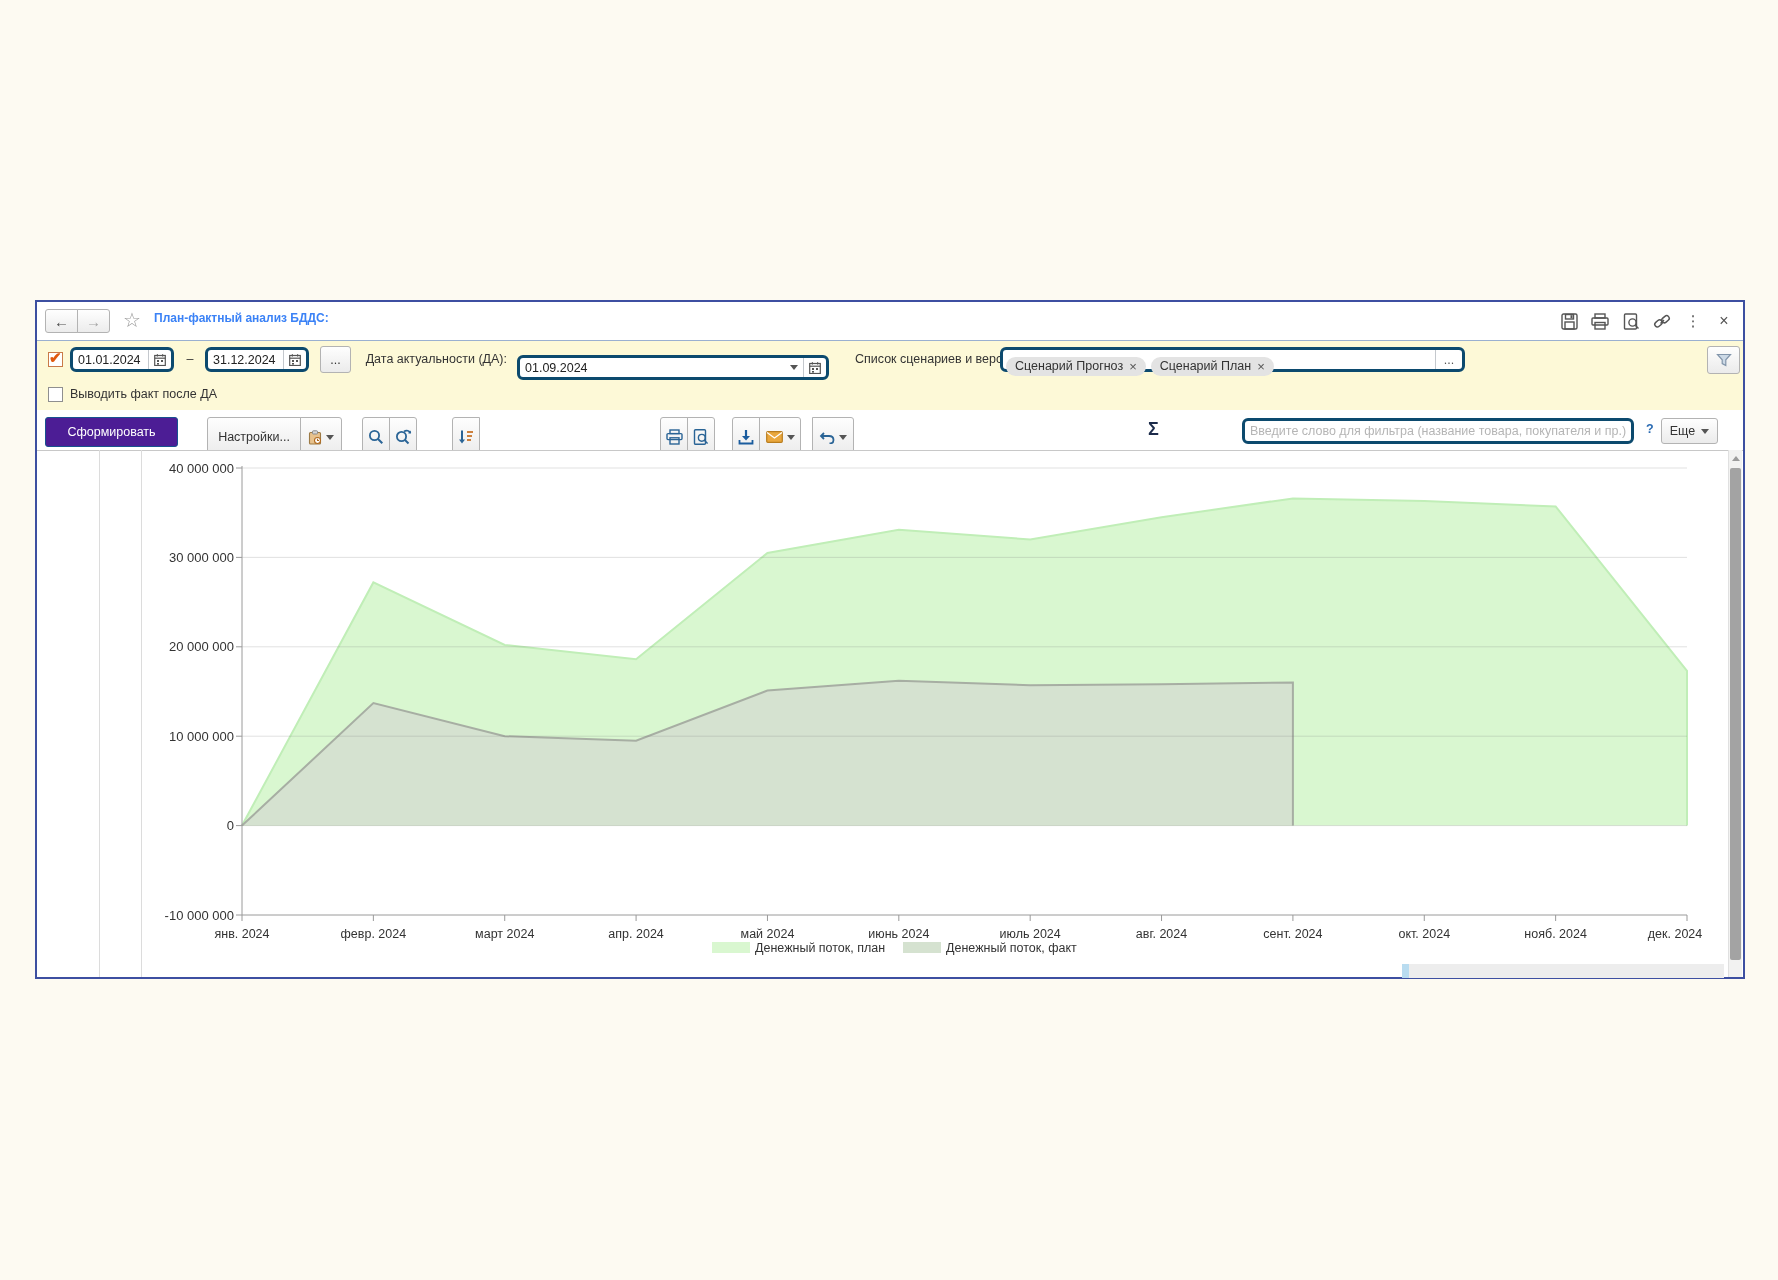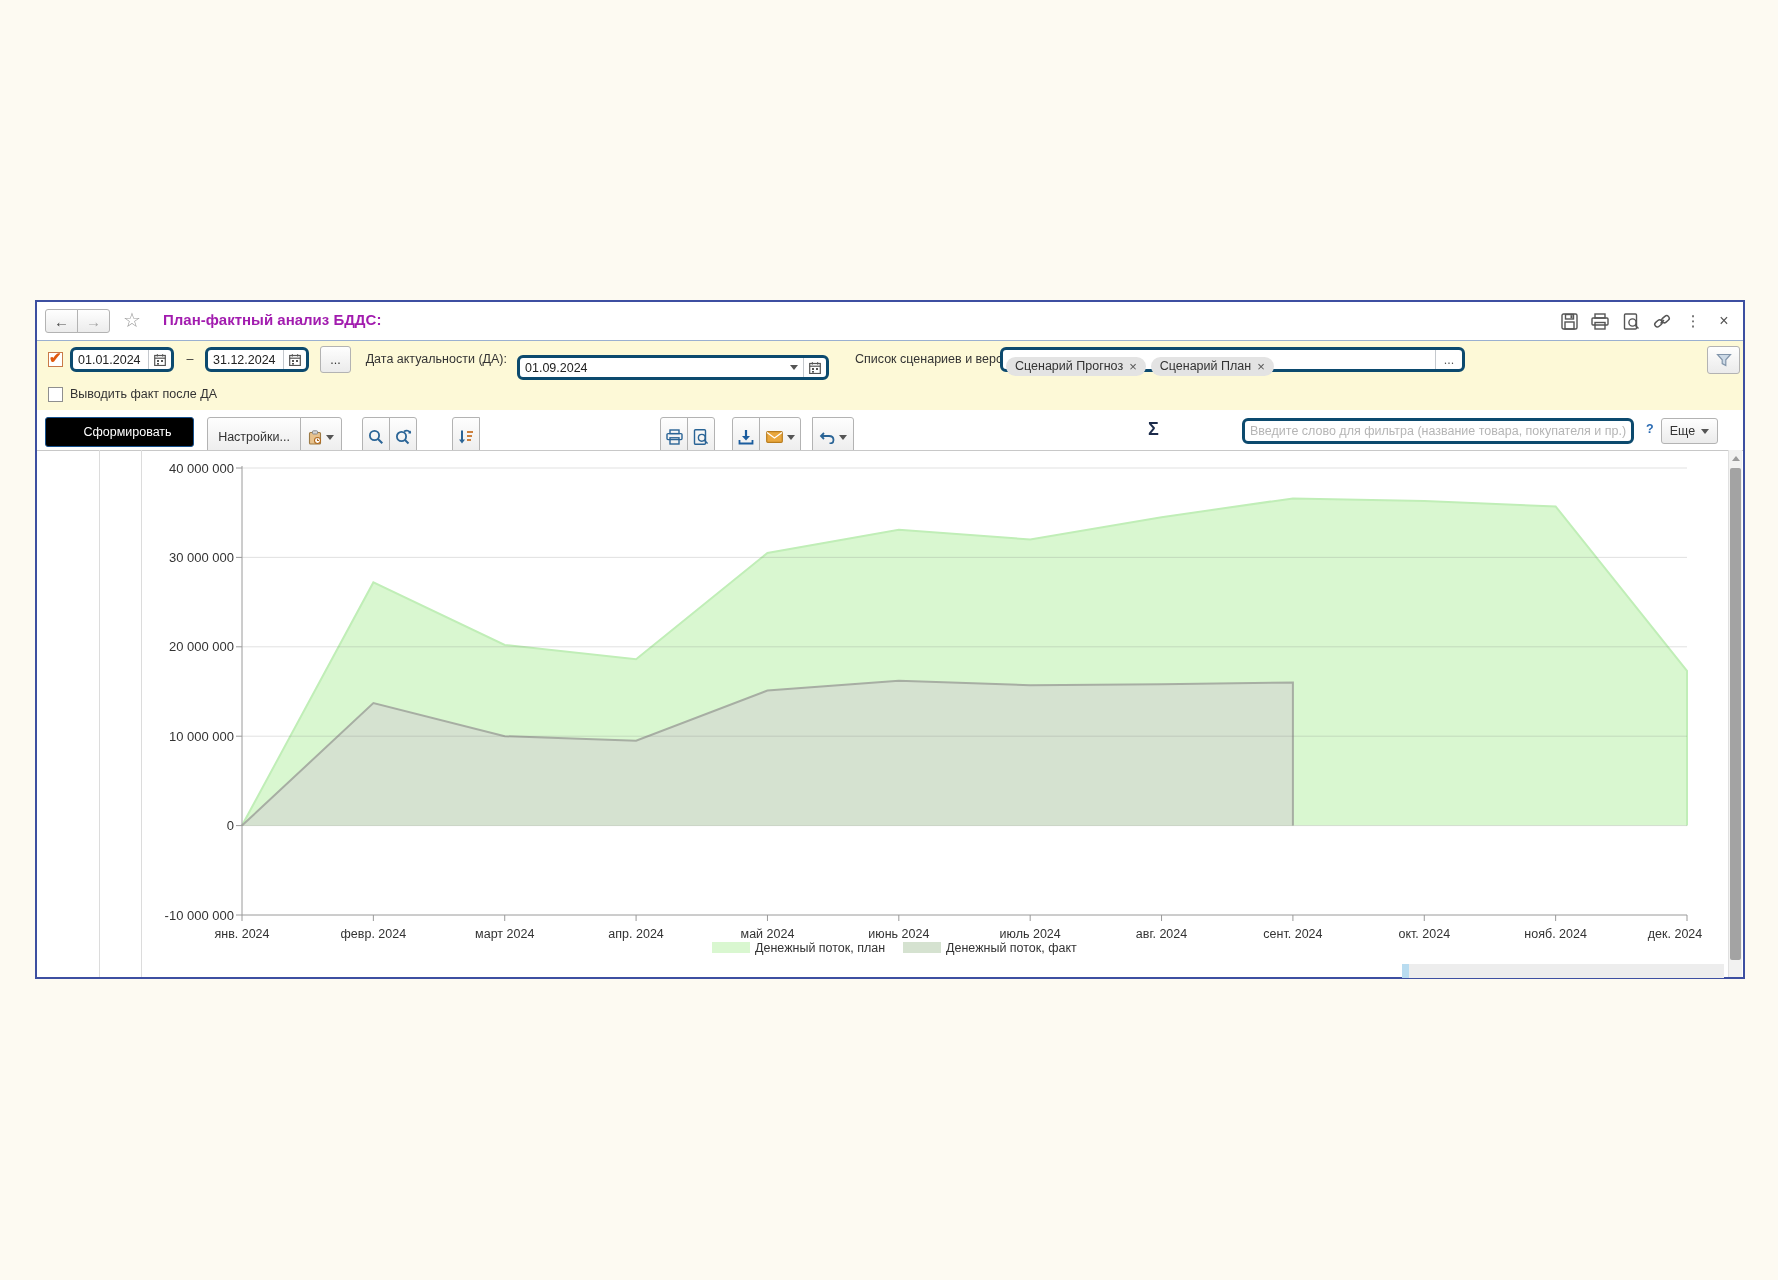--- a/index.html
+++ b/index.html
@@ -18,21 +18,21 @@
   .titlebar{position:absolute;left:0;top:0;width:100%;height:38px;background:#fff;}
   .navbtns{position:absolute;left:8px;top:7px;display:flex;}
   .navbtn{
     width:33px;height:24px;box-sizing:border-box;border:1px solid #b3b3b3;
     background:linear-gradient(#fefefe,#ececec);display:flex;align-items:center;justify-content:center;
     font-size:15px;color:#4a4a4a;cursor:pointer;
   }
   .navbtn:first-child{border-radius:3px 0 0 3px;}
   .navbtn:last-child{border-radius:0 3px 3px 0;margin-left:-1px;color:#a5a5a5;}
   .star{position:absolute;left:86px;top:6px;font-size:20px;color:#9a9a9a;cursor:pointer;}
-  .wtitle{position:absolute;left:126px;top:9px;font-size:15px;font-weight:bold;color:#a21caf;white-space:nowrap;}
+  .wtitle{position:absolute;left:117px;top:9px;font-size:12px;font-weight:bold;color:#3b82f6;white-space:nowrap;}
   .t-icons{position:absolute;right:10px;top:10px;display:flex;gap:13px;align-items:center;}
   .t-icon{width:18px;height:18px;display:flex;align-items:center;justify-content:center;color:#555;cursor:pointer;}
   .t-icon svg{display:block;}
   .kebab{font-size:15px;color:#555;letter-spacing:0;line-height:16px;}
   .closex{font-size:16px;color:#555;}
   
   .filterbar{
     position:absolute;left:0;top:38px;width:100%;height:70px;background:#fdf9d7;
     border-top:1px solid #9ab0d0;box-sizing:border-box;
   }
@@ -72,22 +72,22 @@
   }
   .pill .x{color:#555;cursor:pointer;font-size:13px;}
   
   .toolbar{position:absolute;left:0;top:108px;width:100%;height:40px;background:#fff;}
   .seg{position:absolute;top:7px;display:flex;}
   .seg .btn{border-radius:0;margin-left:-1px;height:40px;}
   .seg .btn:first-child{border-radius:3px 0 0 3px;margin-left:0;}
   .seg .btn:last-child{border-radius:0 3px 3px 0;}
   .ibtn{width:28px;}
   .primary{
-    position:absolute;left:8px;top:7px;width:131px;height:28px;background:#000000;border:1px solid #17528f;
-    border-radius:3px;color:#fff;display:flex;align-items:center;justify-content:center;cursor:pointer;padding-left:16px;
+    position:absolute;left:8px;top:7px;width:131px;height:28px;background:#4c1d95;border:1px solid #17528f;
+    border-radius:3px;color:#fff;display:flex;align-items:center;justify-content:center;cursor:pointer;
   }
   .sigma{position:absolute;left:1111px;top:9px;font-size:18px;font-weight:bold;color:#1c2b4a;cursor:pointer;}
   .qfilter{position:absolute;left:1205px;top:8px;width:392px;height:26px;}
   .help{position:absolute;left:1609px;top:12px;color:#2a6bb3;font-weight:bold;cursor:pointer;}
   .more{position:absolute;left:1624px;top:8px;width:57px;height:26px;gap:6px;}
   
   .sheet{
     position:absolute;left:0;top:148px;width:100%;height:527px;background:#fff;
     border-top:1px solid #c8c8c8;box-sizing:border-box;
   }

